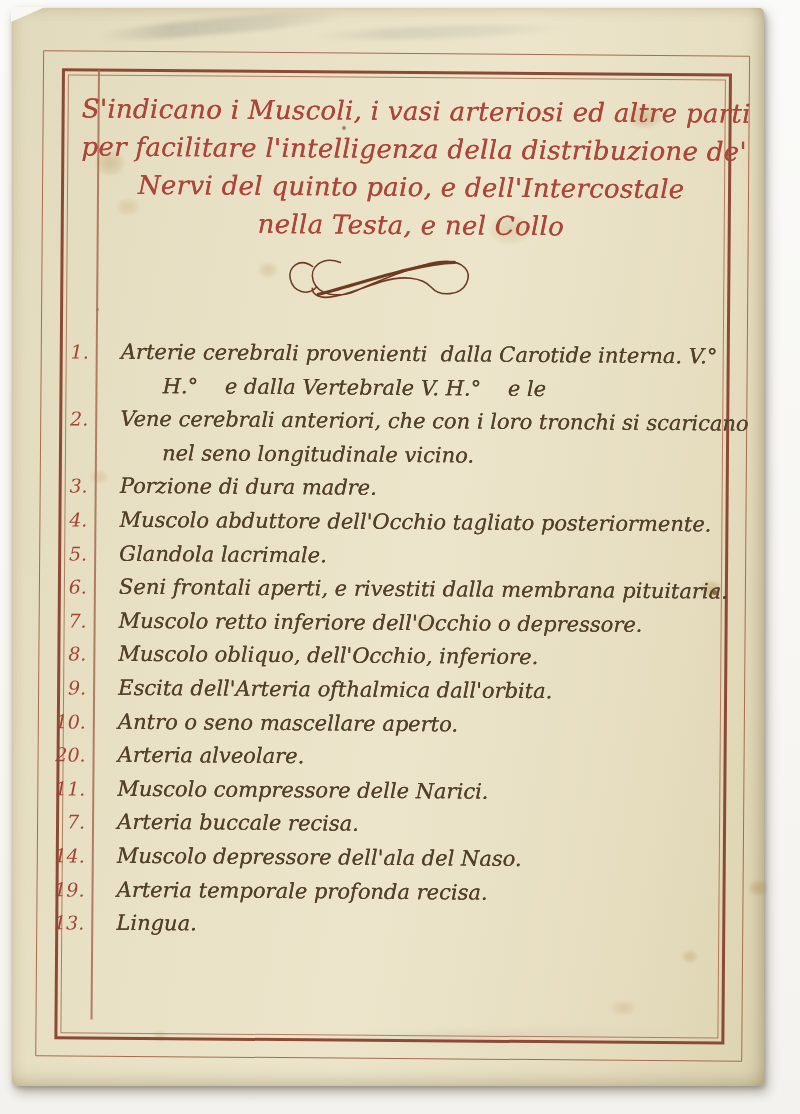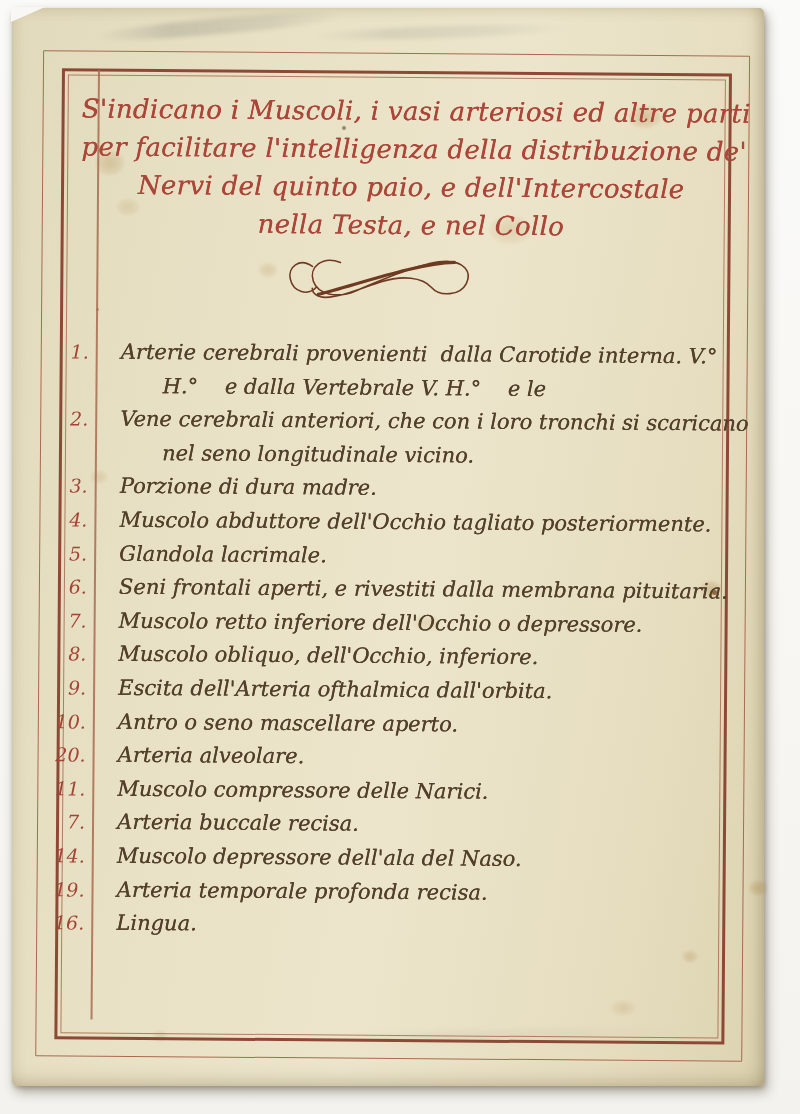--- a/index.html
+++ b/index.html
@@ -200,21 +200,21 @@
               <div class="line">Muscolo depressore dell'ala del Naso.</div>
             </div>
           </div>
           <div class="row">
             <div class="num">19.</div>
             <div class="lines">
               <div class="line">Arteria temporale profonda recisa.</div>
             </div>
           </div>
           <div class="row">
-            <div class="num">16.</div>
+            <div class="num">13.</div>
             <div class="lines">
               <div class="line">Lingua.</div>
             </div>
           </div>
         </div>
     </div>
 
     <div class="corner-cut"></div>
   </div>
 </div>

